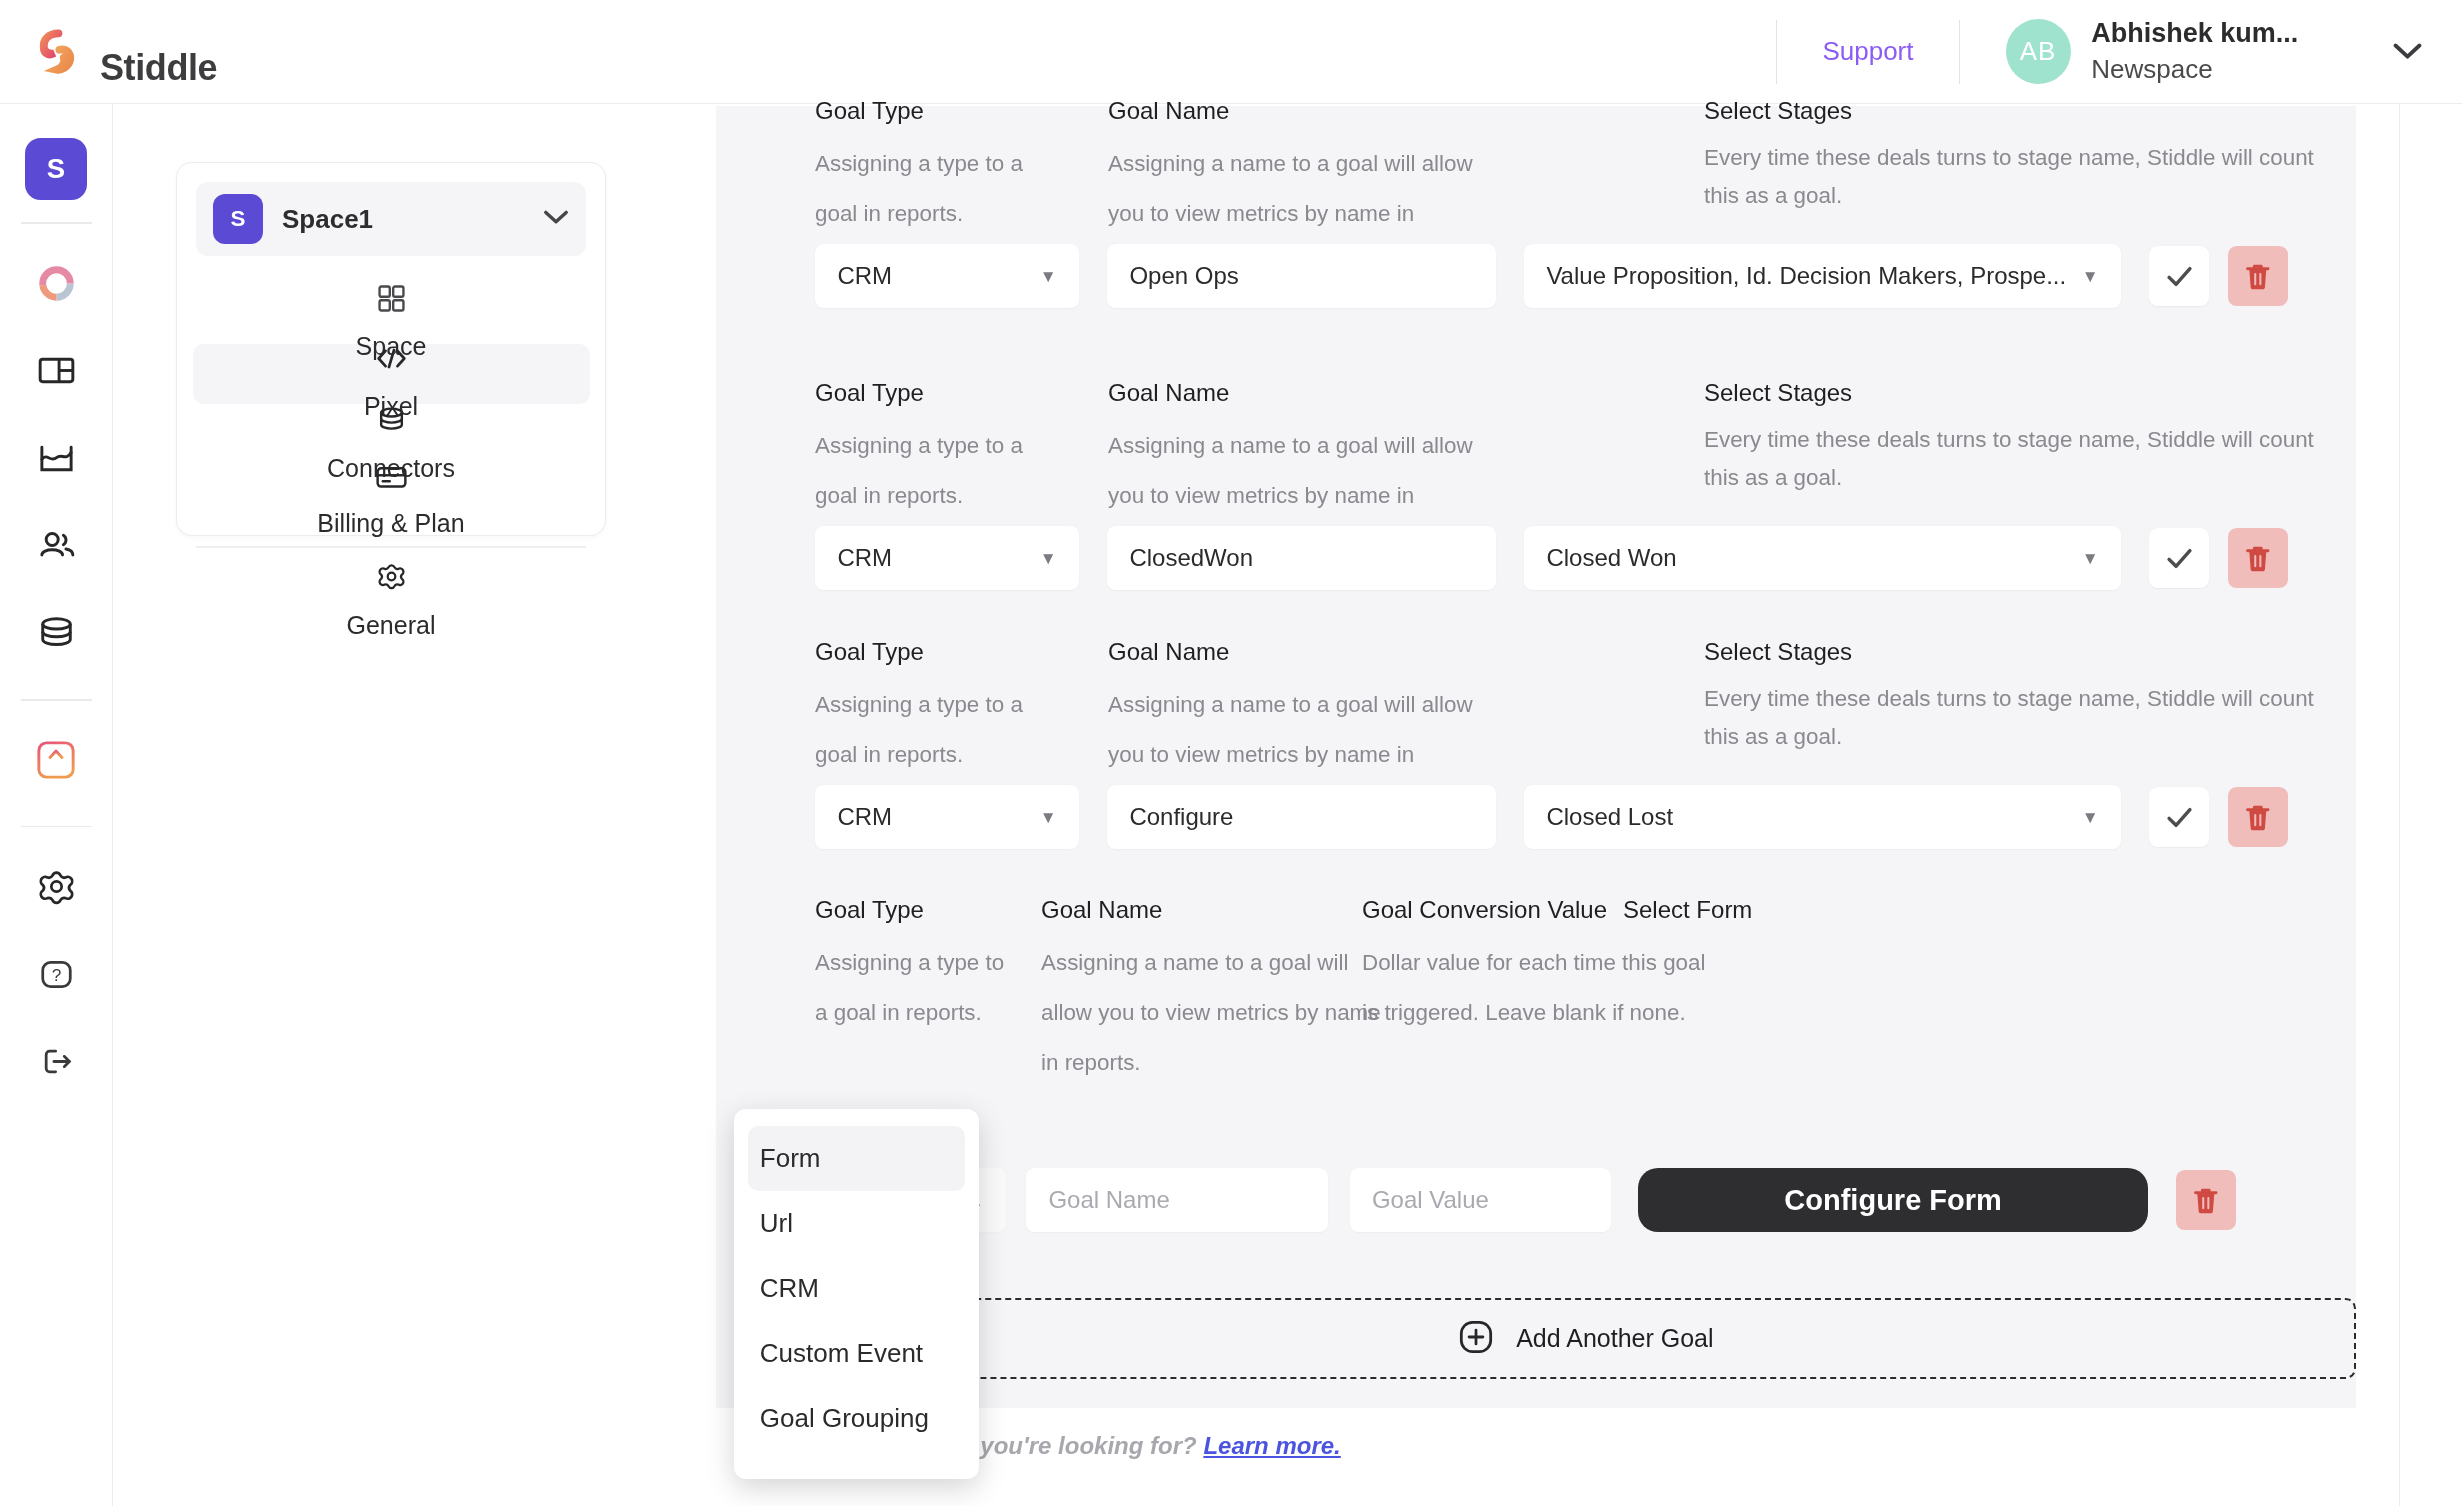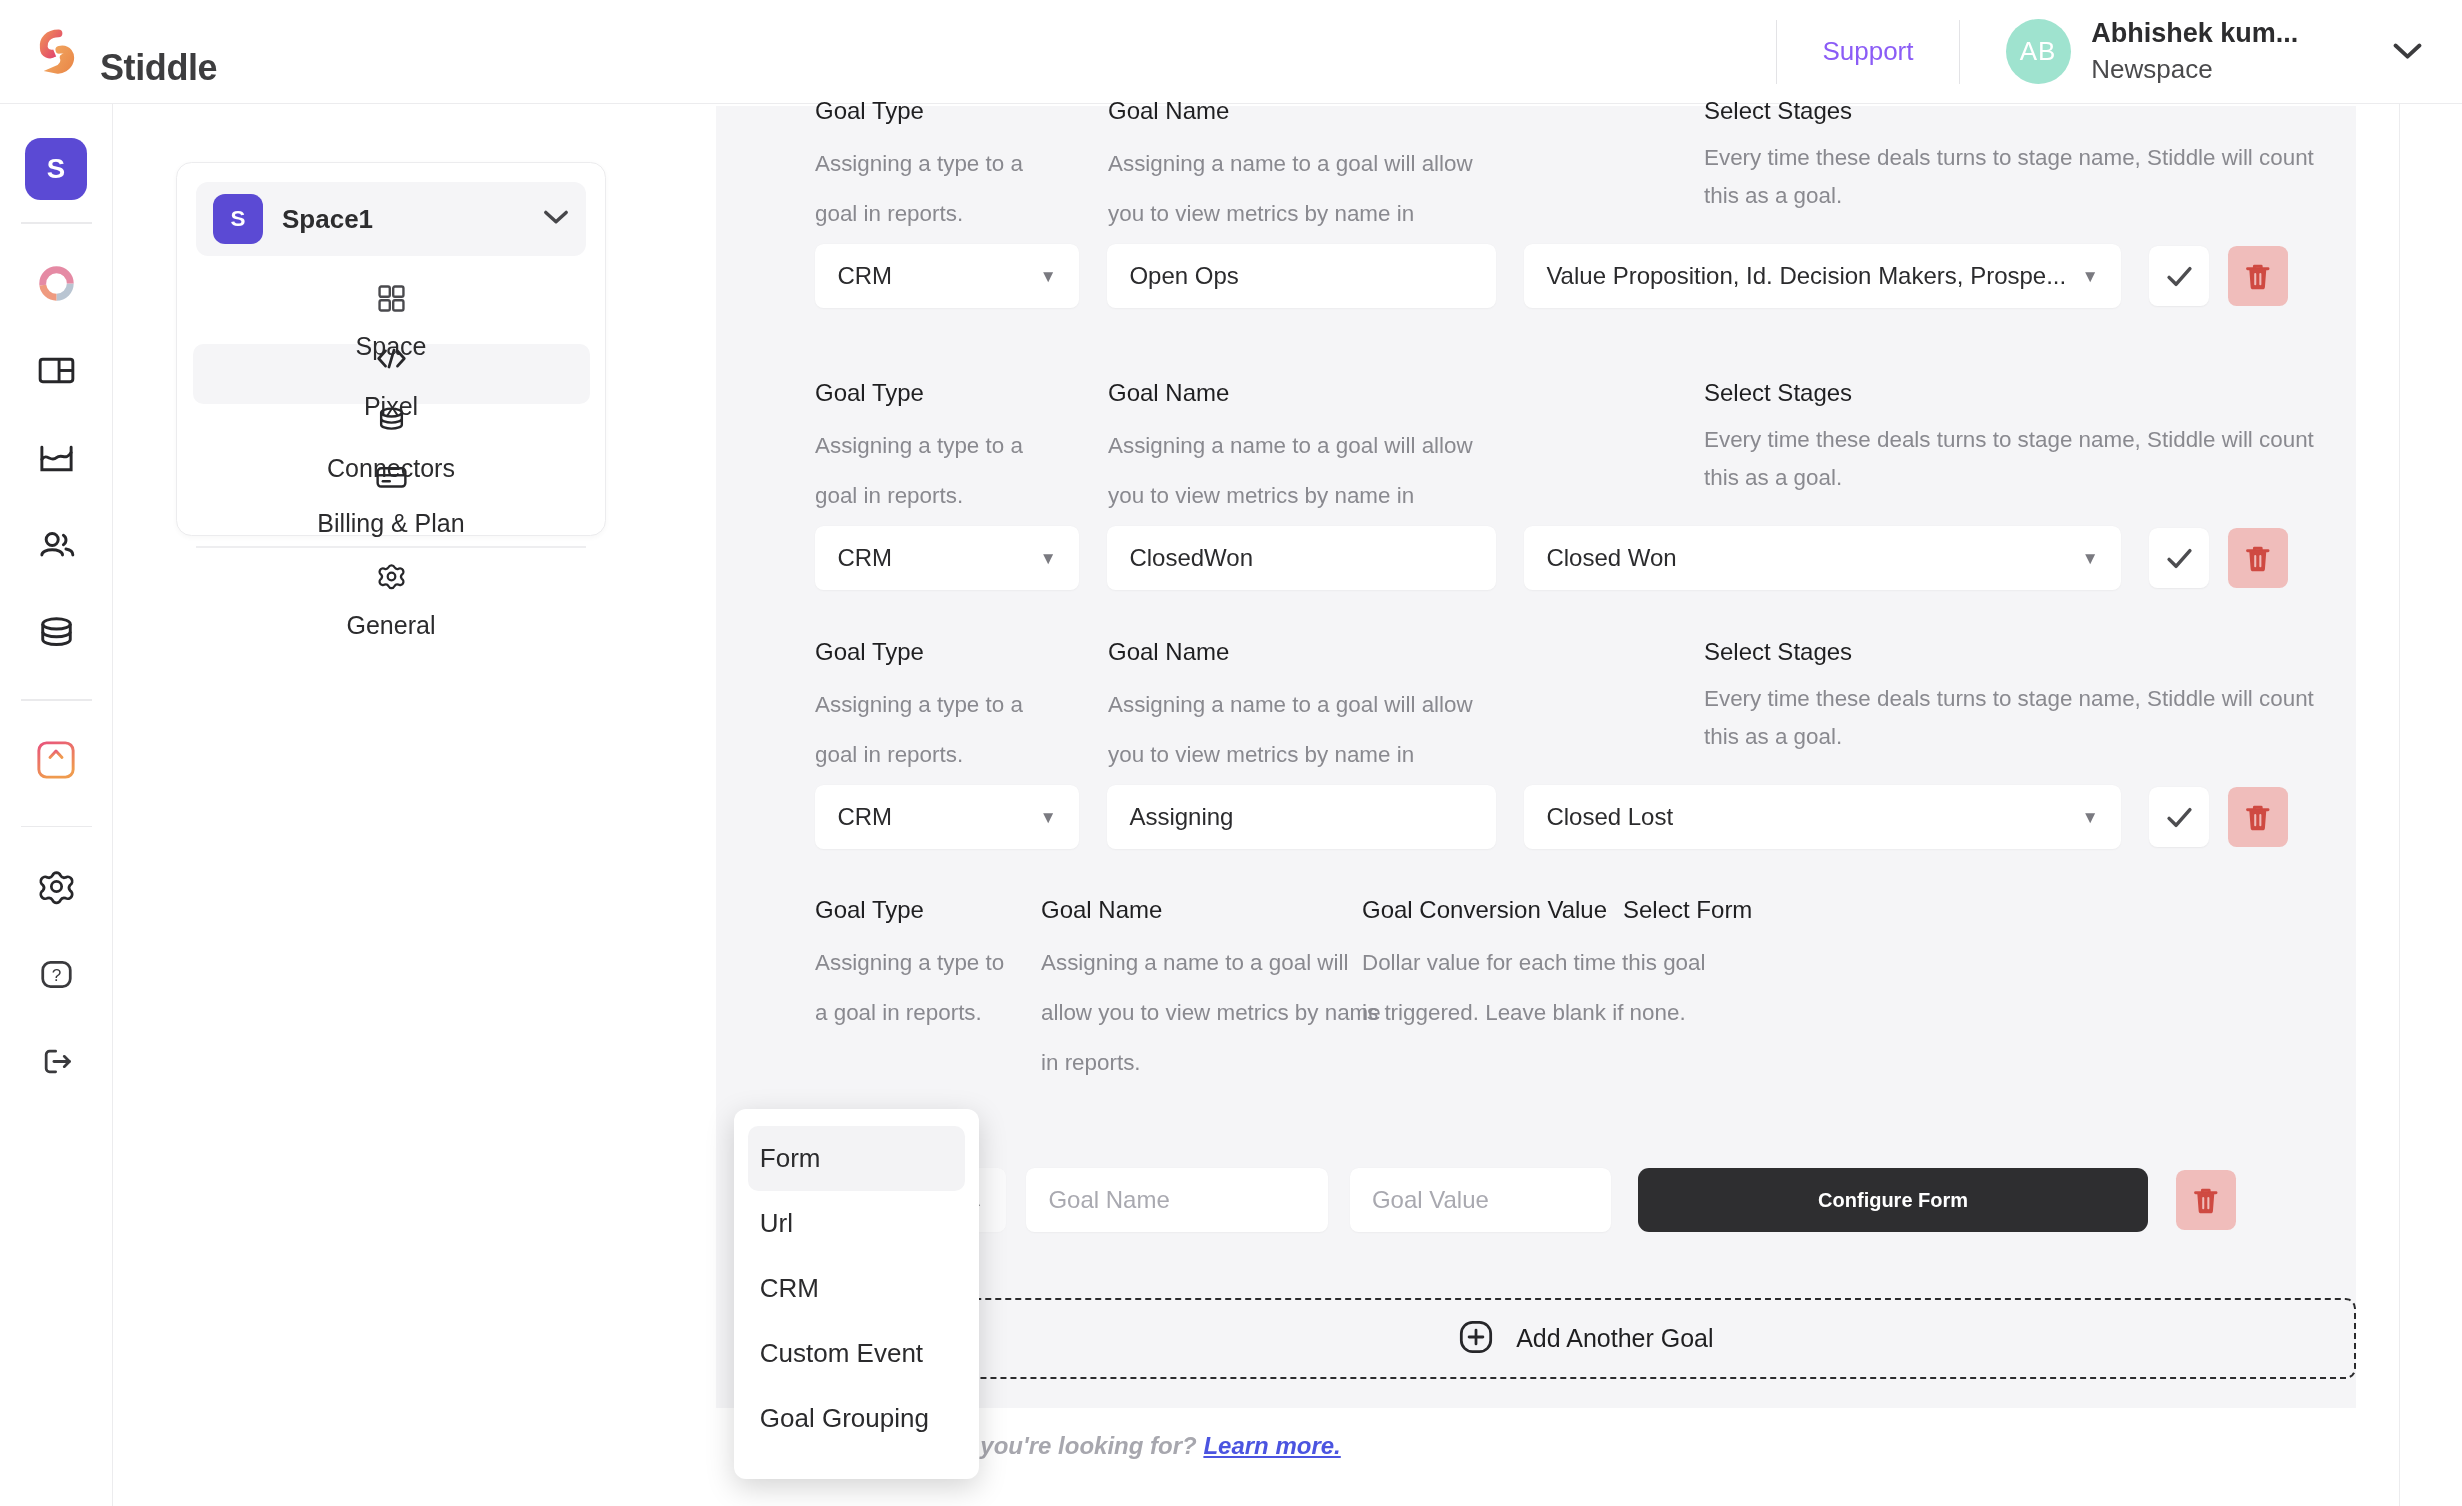--- a/index.html
+++ b/index.html
@@ -132,22 +132,22 @@
   .inp .ph { color: #a9a9b0; }
 
   .sq-btn {
     width: 60px; height: 60px; border-radius: 8.6px;
     display: flex; align-items: center; justify-content: center; cursor: pointer;
   }
   .sq-check { background: #ffffff; box-shadow: 0 0.9px 1.7px rgba(0,0,0,0.05); }
   .sq-trash { background: #f0bdbb; }
 
   .dark-btn {
-    height: 64px; background: #2e2e30; border-radius: 11px; color: #ffffff;
-    font-size: 20px; font-weight: bold;
+    height: 64px; background: #2e2e30; border-radius: 20px; color: #ffffff;
+    font-size: 29px; font-weight: bold;
     display: flex; align-items: center; justify-content: center; cursor: pointer;
   }
 
   .add-goal {
     position: absolute; left: 99px; top: 1192px; width: 1541px; height: 81px;
     border: 2.6px dashed #2b2b2d; border-radius: 10.3px;
     display: flex; align-items: center; justify-content: center; gap: 20.7px;
     cursor: pointer;
   }
   .add-goal-label { font-size: 25px; color: #1f1f21; }
@@ -475,21 +475,21 @@
       <div class="col-head" style="left:988px; top:-8.6px; width:646px;">
         <div class="col-title">Select Stages</div>
         <div class="col-desc" style="line-height:38px;">Every time these deals turns to stage name, Stiddle will count this as a goal.</div>
       </div>
       <div class="field-row" style="left:99px; top:138px;">
         <div class="sel" style="width:264px;">
           <span class="sel-val">CRM</span>
           <span class="caret">▼</span>
         </div>
         <div class="inp" style="width:389px; margin-left:28px;">
-          <span>Assigning</span>
+          <span>Configure</span>
         </div>
         <div class="sel" style="width:597px; margin-left:28px;">
           <span class="sel-val">Closed Lost</span>
           <span class="caret">▼</span>
         </div>
         <div class="sq-btn sq-check" style="margin-left:28px;">
           <svg width="33" height="33" viewBox="0 0 38 38">
               <path d="M7 20 L15 28 L31 10" fill="none" stroke="#4d4d50" stroke-width="4" stroke-linecap="round" stroke-linejoin="round"></path>
             </svg>
         </div>

